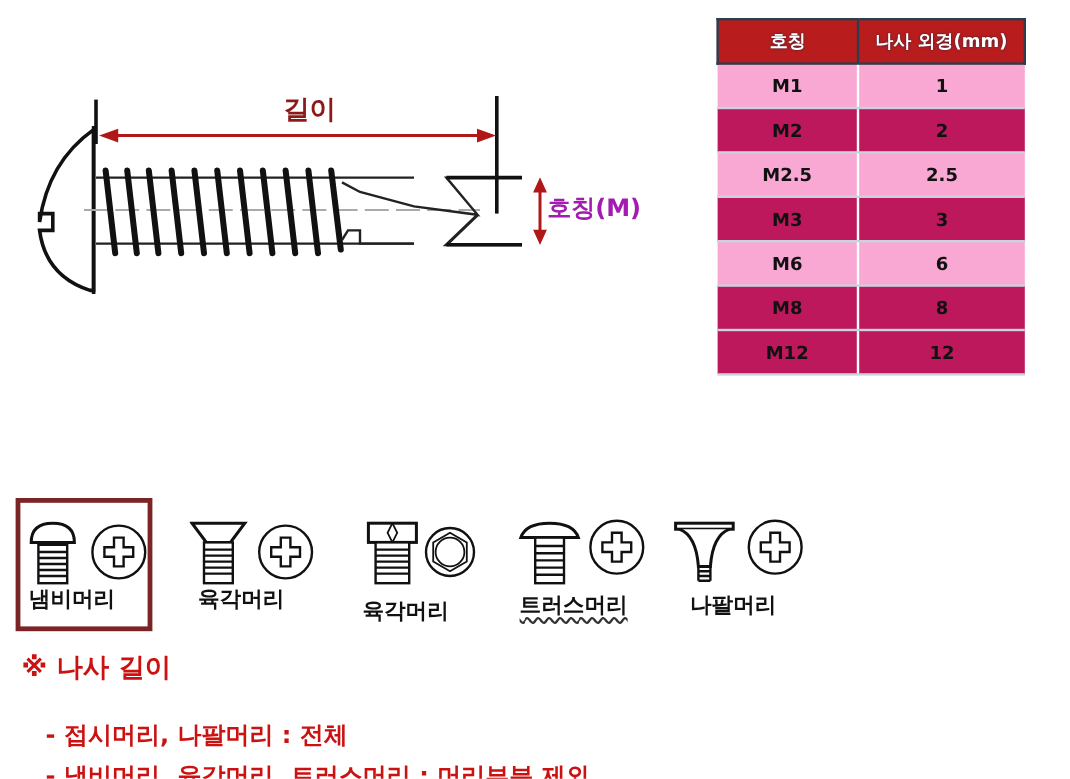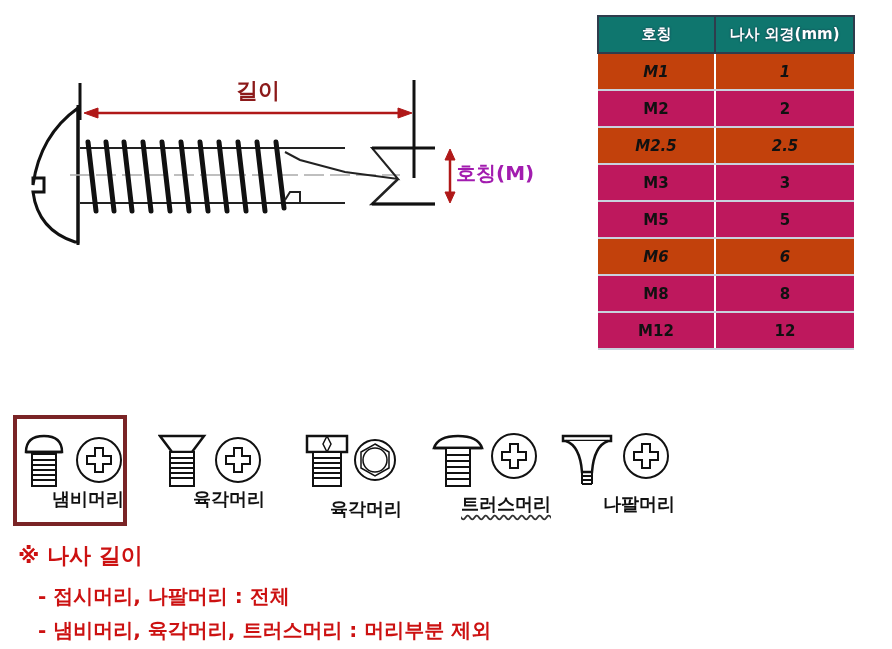--- a/index.html
+++ b/index.html
@@ -1,37 +1,37 @@
 <!DOCTYPE html>
 <html><head>
 <meta charset="utf-8">
 <style>
   html, body { margin:0; padding:0; background:#fff; }
   body { width:892px; height:649px; position:relative; overflow:hidden;
          font-family:"DejaVu Sans", "Liberation Sans", sans-serif; }
   .abs { position:absolute; }
   
   .spec-table { position:absolute; left:597px; top:15px; width:258px; border-collapse:collapse; }
-  .spec-table th { background:#0f766e; color:#fff; font-weight:bold; font-size:15px; height:33px;
+  .spec-table th { background:#b91c1c; color:#fff; font-weight:bold; font-size:15px; height:33px;
                    border:2px solid #2f3c4c; text-shadow:0 0 2px #1a2a44; }
   .spec-table td { height:33px; text-align:center; font-weight:bold; font-size:15px; color:#111;
                    border-top:2px solid #eef1f6; border-bottom:2px solid #c9d2de; }
   .spec-table td.c1 { border-right:2px solid #fff; }
-  .spec-table tr.odd td { background:#c2410c;font-style:italic; }
+  .spec-table tr.odd td { background:#f9a8d4; }
   .spec-table tr.even td { background:#be185d; }
   .spec-table .col1 { width:113px; }
   
   .len-label { left:236px; top:76px; font-size:22px; font-weight:bold; color:#8c1a1a; }
   .dia-label { left:456px; top:160px; font-size:20px; font-weight:bold; color:#a21caf; }
   .head-type { position:absolute; top:412px; }
-  .head-type .name { position:absolute; font-size:18px; font-weight:bold; color:#111; white-space:nowrap;margin-left:28px; }
+  .head-type .name { position:absolute; font-size:18px; font-weight:bold; color:#111; white-space:nowrap; }
   .selected-box { position:absolute; left:13px; top:415px; width:114px; height:111px; border:4px solid #7a2426; box-sizing:border-box; }
   .note { position:absolute; color:#cc1111; font-weight:bold; }
   .note-title { left:18px; top:541px; font-size:22px; }
-  .note-line { font-size:20px; }
+  .note-line { font-size:20px;margin-top:16px; }
   .underline-wavy { text-decoration:underline wavy #333; text-underline-offset:4px; }
 </style>
 </head>
 <body>
 
 <svg class="abs" style="left:0;top:0" width="590" height="410" viewBox="0 0 590 410">
 
   <path d="M78,108 Q40,135 33,185 L33,178 L44,178 L44,192 L33,192 Q38,230 75,242 L78,242 Z" fill="#fff" stroke="#111" stroke-width="3"></path>
   <line x1="78" y1="105" x2="78" y2="245" stroke="#111" stroke-width="3"></line>
   <path d="M33,160 L33,210" stroke="none"></path>
@@ -95,24 +95,20 @@
         <td>2</td>
       </tr>
     <tr class="odd">
         <td class="c1">M2.5</td>
         <td>2.5</td>
       </tr>
     <tr class="even">
         <td class="c1">M3</td>
         <td>3</td>
       </tr>
-    <tr class="even">
-        <td class="c1">M5</td>
-        <td>5</td>
-      </tr>
     <tr class="odd">
         <td class="c1">M6</td>
         <td>6</td>
       </tr>
     <tr class="even">
         <td class="c1">M8</td>
         <td>8</td>
       </tr>
     <tr class="even">
         <td class="c1">M12</td>

